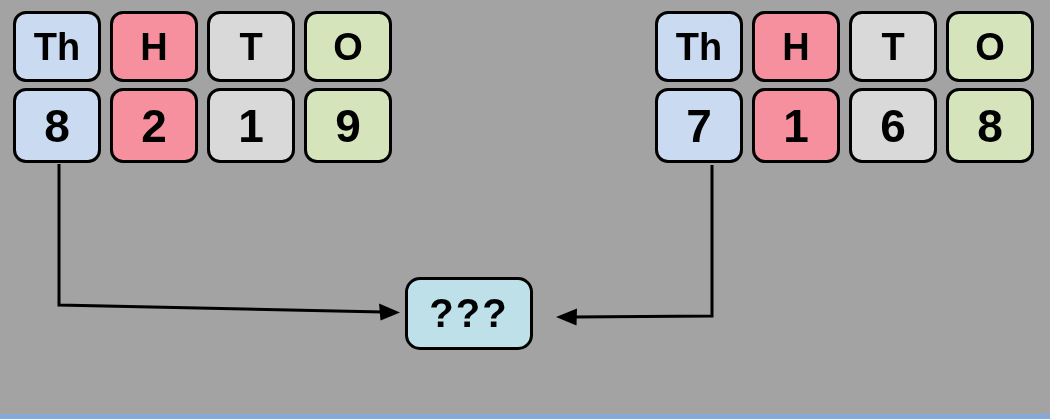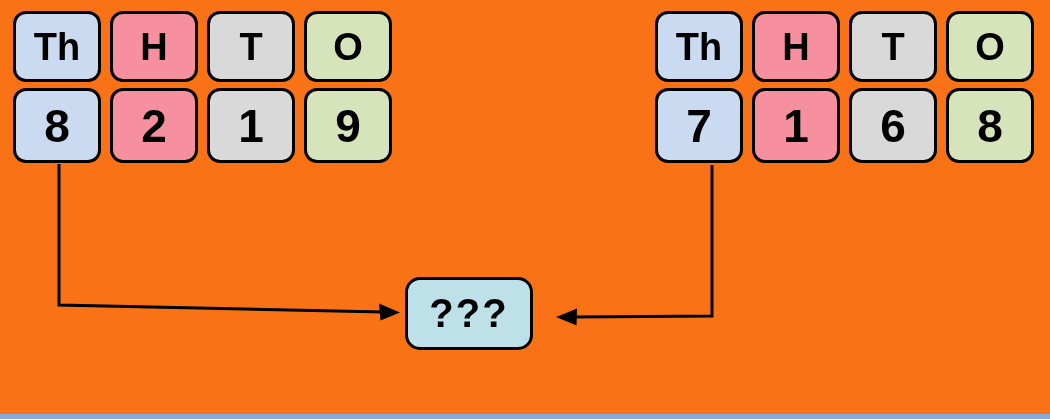--- a/index.html
+++ b/index.html
@@ -1,20 +1,20 @@
 <!DOCTYPE html>
 <html><head>
 <meta charset="utf-8">
 <style>
   html, body { margin: 0; padding: 0; }
   .canvas {
     position: relative;
     width: 1050px;
     height: 419px;
-    background: #f97316;
+    background: #a3a3a3;
     overflow: hidden;
     font-family: "Liberation Sans", sans-serif;
     font-weight: bold;
     color: #000;
   }
   .pv-group {
     position: absolute;
     display: flex;
     flex-direction: column;
     gap: 6px;

